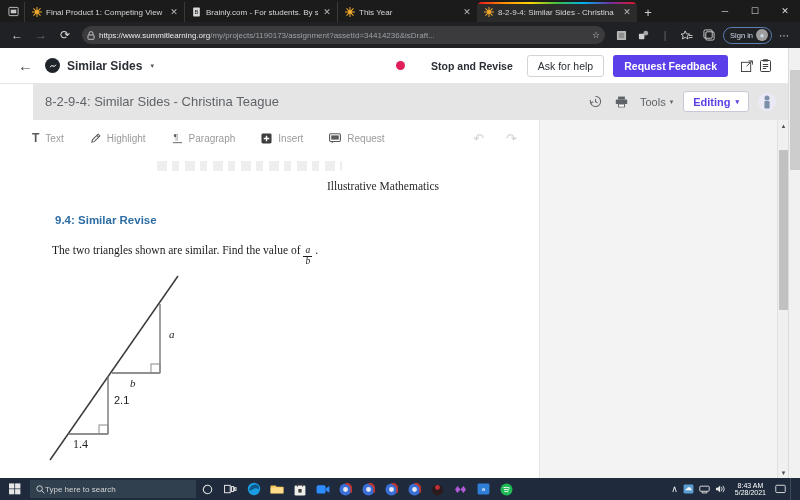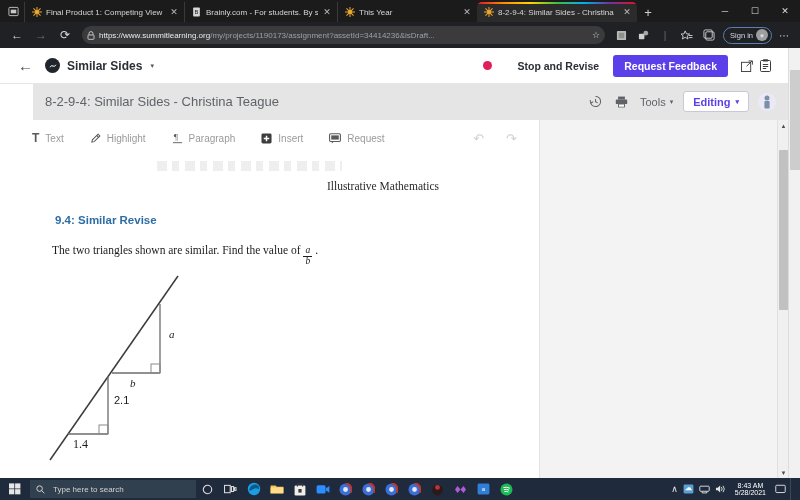--- a/index.html
+++ b/index.html
@@ -177,21 +177,21 @@
   .outer-sb { width: 12px; background: #f1f1f1; border-left: 1px solid #dcdcdc; position: relative;}
   .outer-thumb { position:absolute; left:1px; top: 22px; width: 10px; height: 100px; background:#cdcdcd;}
 
   
   .taskbar {
     height: 22px; background: #1f2b3c; display: flex; align-items: center; padding-left: 2px;
   }
   .start { width: 26px; display:flex; align-items:center; justify-content:center; }
   .searchbox {
     width: 166px; height: 18px; background: #31404f; display: flex; align-items: center;
-    gap: 8px; padding: 0 6px; margin-left: 2px;
+    gap: 0; padding: 0 6px; margin-left: 2px;
   }
   .searchbox .mag { color: #dcdcdc; font-size: 8px; }
   .searchbox span.ph { font-size: 8px; color: #d2d2d2; }
   .tb-btn { width: 23px; height: 22px; display:flex; align-items:center; justify-content:center; }
   .tb-spacer { flex: 1; }
   .tray { display: flex; align-items: center; gap: 5px; padding-right: 4px; }
   .tray .ti { color: #e4e4e4; font-size: 9px; }
   .clock { text-align: center; line-height: 1.05; color: #fff; font-size: 7px; padding: 0 4px; }
   .showdesk { width: 10px; height: 22px; border-left: 1px solid #3b4858; }
 
@@ -339,20 +339,21 @@
         </span>
         <span class="app-title">Similar Sides</span>
         <span class="caret">▾</span>
 
         <span class="hdr-spacer"></span>
 
         <span class="stoprevise">
           <span class="dot"></span>
           <span>Stop and Revise</span>
         </span>
+        <span class="btn-ask">Ask for help</span>
         <span class="btn-feedback">Request Feedback</span>
         <span class="hdr-icon">
           <svg width="12" height="12" viewBox="0 0 13 13">
               <rect x="0.5" y="2.5" width="10" height="10" fill="none" stroke="#3c3c3c" stroke-width="1"></rect>
               <path d="M6 6.8 L12 1 M8.2 1 H12.4 V5" stroke="#3c3c3c" stroke-width="1" fill="none"></path>
             </svg>
         </span>
         <span class="hdr-icon">
           <svg width="11" height="13" viewBox="0 0 11 13">
               <rect x="0.5" y="1.5" width="10" height="11" rx="1" fill="none" stroke="#3c3c3c" stroke-width="1"></rect>

